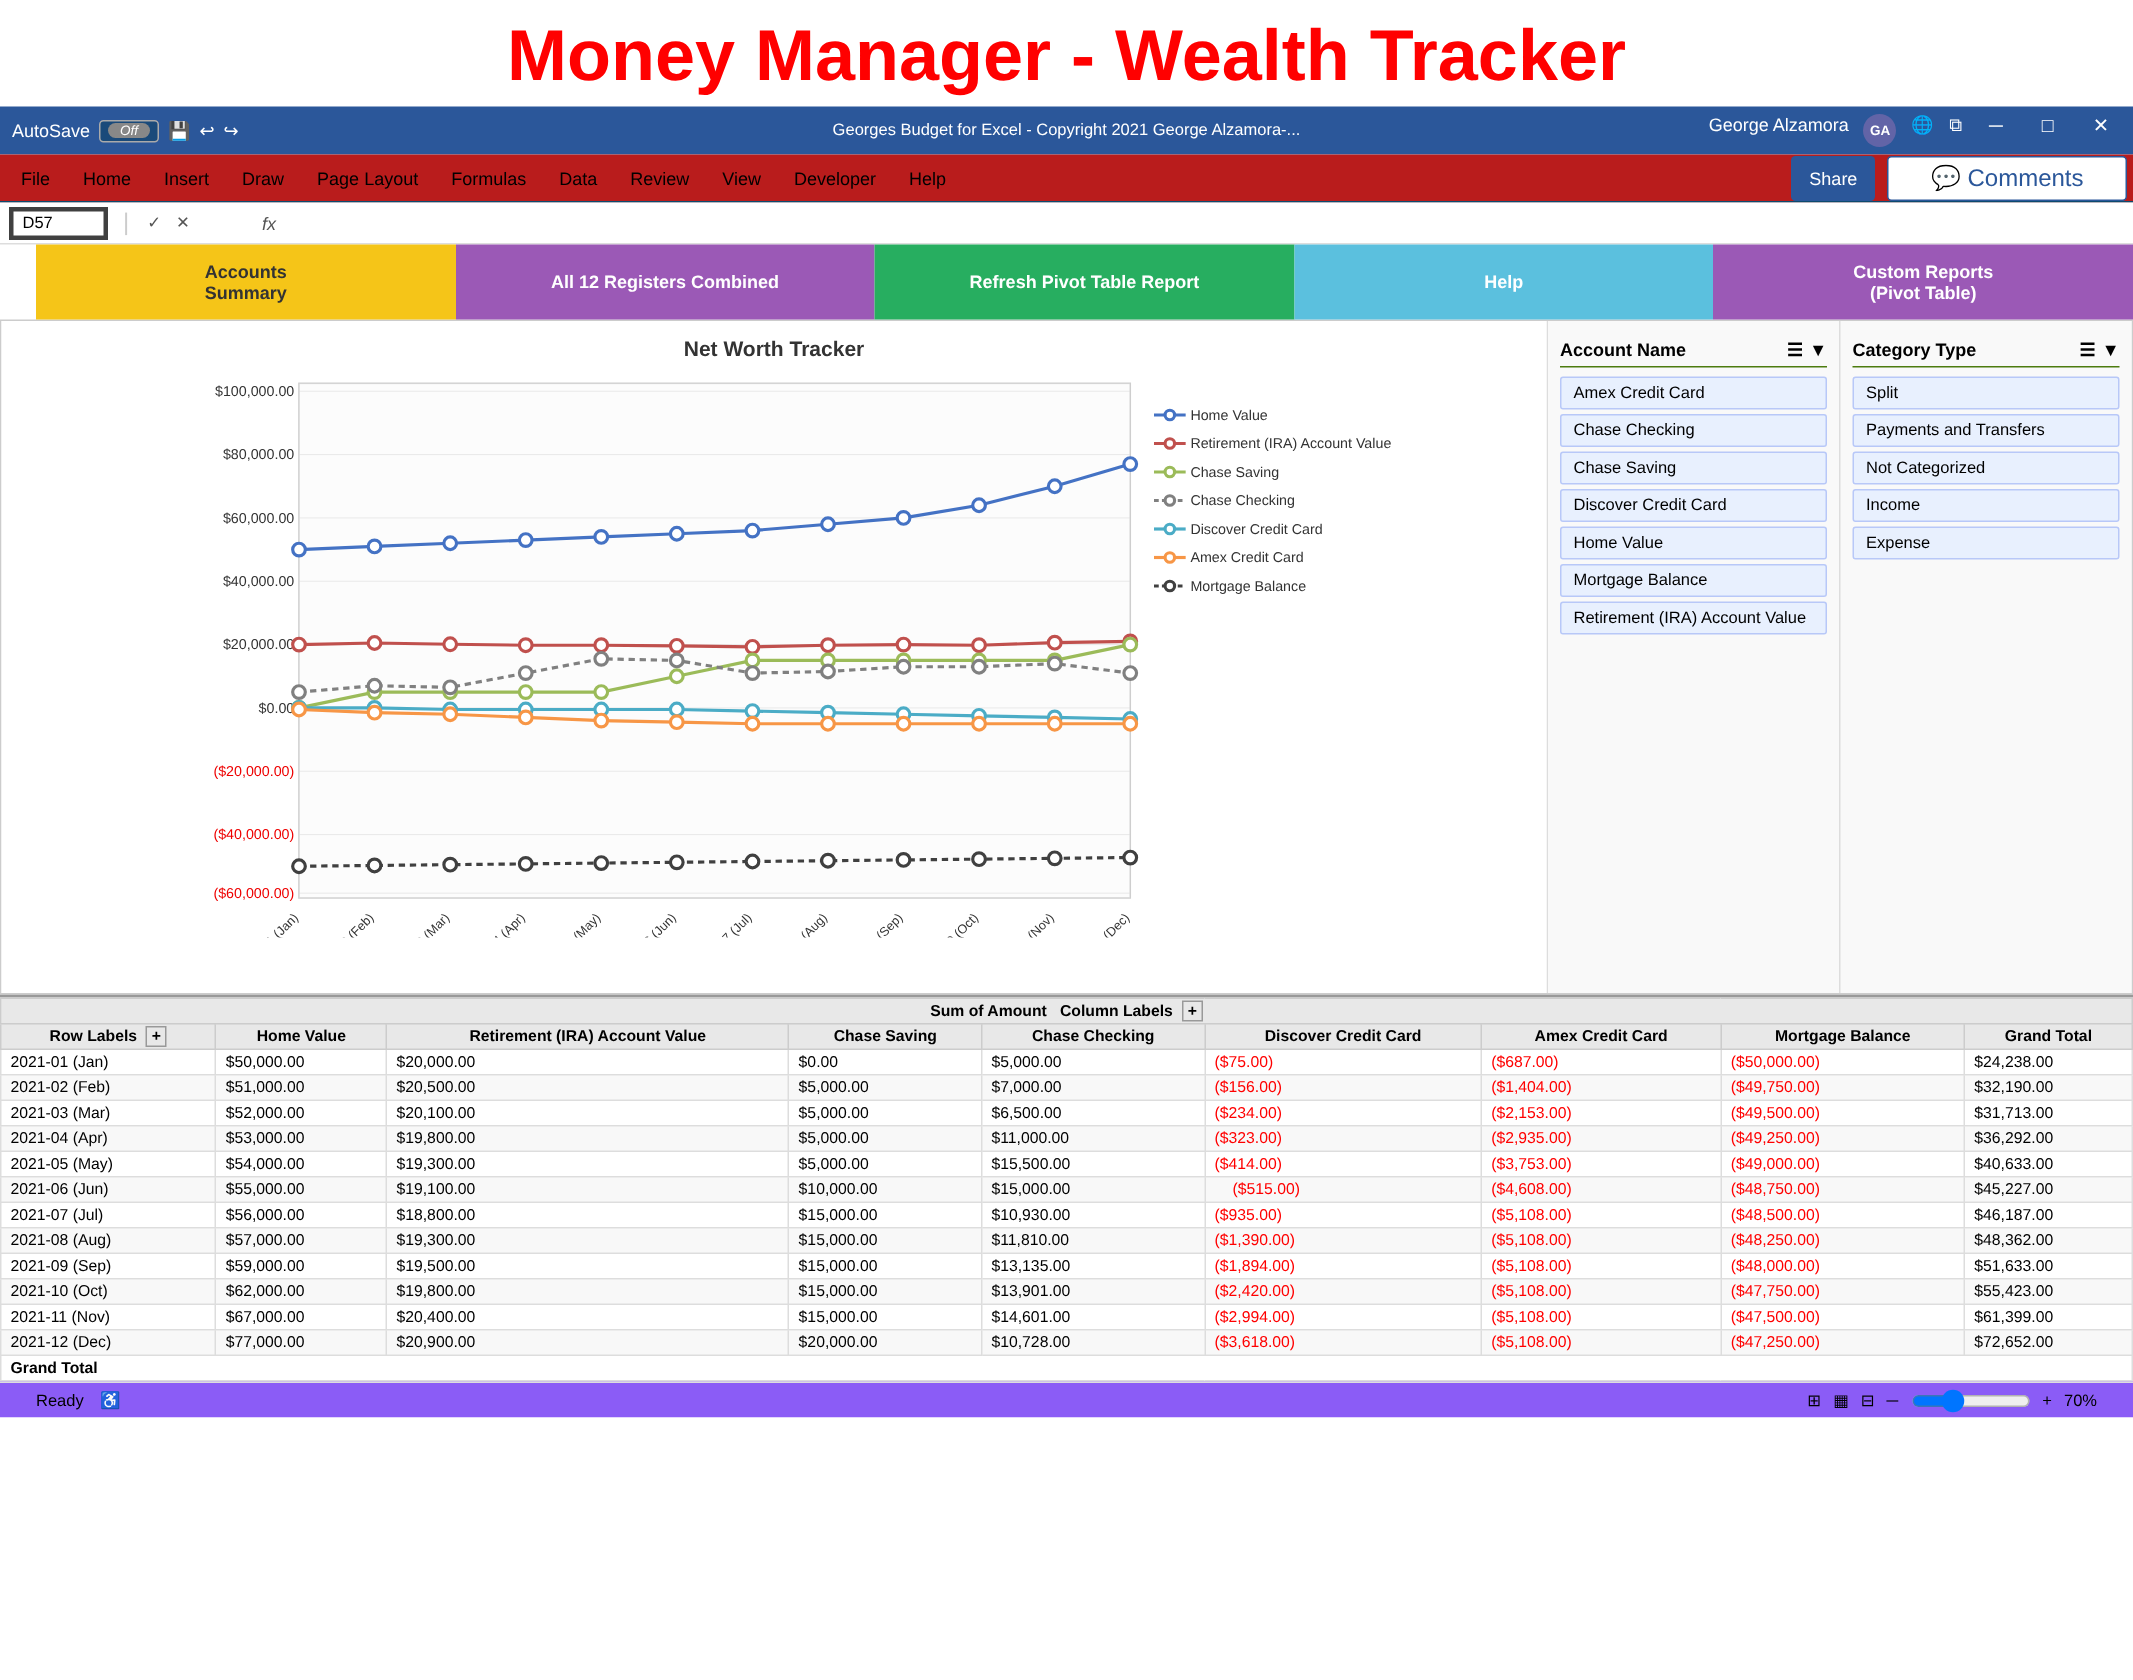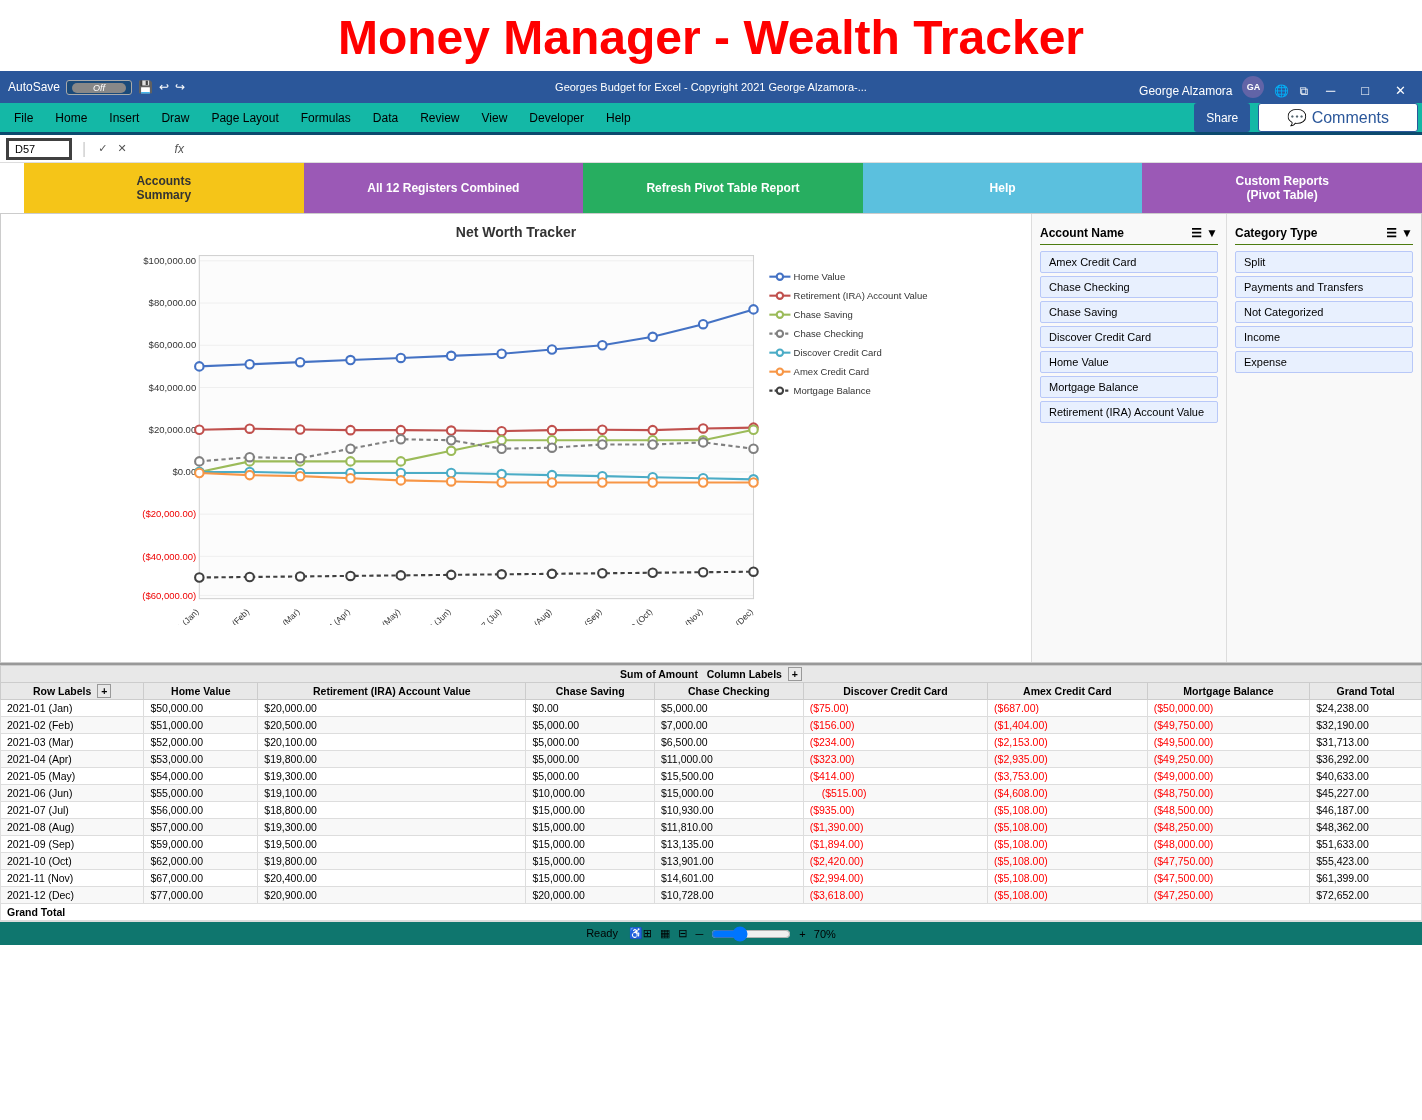--- a/index.html
+++ b/index.html
@@ -5,28 +5,28 @@
     * { box-sizing: border-box; margin: 0; padding: 0; }
     body { font-family: 'Segoe UI', Arial, sans-serif; font-size: 11px; background: #fff; width: 1422px; overflow-x: hidden; }
     
     
     .app-title { text-align: center; font-size: 48px; font-weight: 900; color: red; padding: 10px 0 6px; background: #fff; }
     
     
     .title-bar { background: #2b579a; color: white; height: 32px; display: flex; align-items: center; padding: 0 8px; font-size: 12px; }
     .title-bar-left { display: flex; align-items: center; gap: 6px; flex: 1; }
     .title-bar-center { flex: 2; text-align: center; font-size: 11px; }
-    .title-bar-right { flex: 1; display: flex; align-items: flex-end; justify-content: flex-end; gap: 10px; }
+    .title-bar-right { flex: 1; display: flex; align-items: flex-start; justify-content: flex-end; gap: 10px; }
     .autosave-badge { background: #1a4a7a; border: 1px solid #aaa; border-radius: 3px; padding: 1px 5px; font-size: 10px; }
-    .autosave-off { background: #888; color: white; border-radius: 10px; padding: 0 21px; font-size: 9px; font-style: italic; }
+    .autosave-off { background: #888; color: white; border-radius: 10px; padding: 0 8px; font-size: 9px; font-style: italic; }
     .win-btn { background: none; border: none; color: white; font-size: 13px; cursor: pointer; padding: 0 8px; }
     .avatar-circle { width: 22px; height: 22px; border-radius: 50%; background: #6264a7; color: white; font-size: 9px; display: flex; align-items: center; justify-content: center; font-weight: bold; }
     
     
-    .menu-bar { background: #14b8a6; border-bottom: 3px solid #0c4a6e; height: 32px; display: flex; align-items: center; padding: 0 4px; gap: 2px; }
+    .menu-bar { background: #b91c1c; border-bottom: 1px solid #0c4a6e; height: 32px; display: flex; align-items: center; padding: 0 4px; gap: 2px; }
     .menu-item { padding: 4px 10px; cursor: pointer; border-radius: 2px; font-size: 12px; }
     .menu-right { margin-left: auto; display: flex; gap: 8px; }
     .share-btn { background: #2b579a; color: white; border: none; border-radius: 3px; padding: 4px 12px; font-size: 12px; cursor: pointer; }
     .comments-btn { border: 1px solid #2b579a; color: #2b579a; background: white; border-radius: 3px; padding: 4px 28px; font-size: 16px; cursor: pointer; }
     
     
     .formula-bar { background: #fff; border-bottom: 1px solid #ddd; height: 28px; display: flex; align-items: center; padding: 0 6px; gap: 6px; }
     .cell-ref { border: 3px solid #404040; width: 66px; padding: 2px 6px; font-size: 11px; }
     .formula-divider { color: #ccc; font-size: 16px; margin: 0 4px; }
     .formula-input { flex: 1; border: none; outline: none; font-size: 11px; padding: 2px; }
@@ -58,21 +58,21 @@
     
     .pivot-area { background: #fff; border-top: 2px solid #999; padding: 0; }
     .pivot-table { width: 100%; border-collapse: collapse; font-size: 10.5px; }
     .pivot-table th { background: #e8e8e8; border: 1px solid #ccc; padding: 2px 6px; font-weight: bold; white-space: nowrap; }
     .pivot-table td { border: 1px solid #ddd; padding: 2px 6px; white-space: nowrap; }
     .pivot-table tr:nth-child(even) td { background: #f8f8f8; }
     .bold-row td { font-weight: bold; }
     .pivot-header-row { background: #d9d9d9 !important; }
     
     
-    .status-bar { background: #0f766e; border-top: 1px solid #ddd; height: 24px; display: flex; align-items: center; padding: 0 10px; font-size: 11px; justify-content: center; }
+    .status-bar { background: #8b5cf6; border-top: 1px solid #ddd; height: 24px; display: flex; align-items: center; padding: 0 24px; font-size: 11px; justify-content: space-between; }
     .status-right { display: flex; align-items: center; gap: 8px; }
     
     svg.chart-svg { width: 100%; height: 100%; }
     
     .filter-icons { display: flex; gap: 4px; }
   </style>
 </head>
 <body>
 
 <div class="app-title">Money Manager - Wealth Tracker</div>

